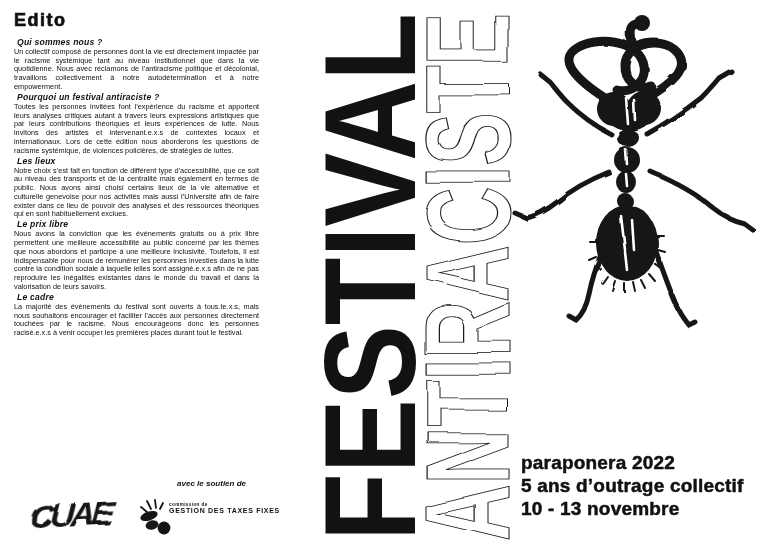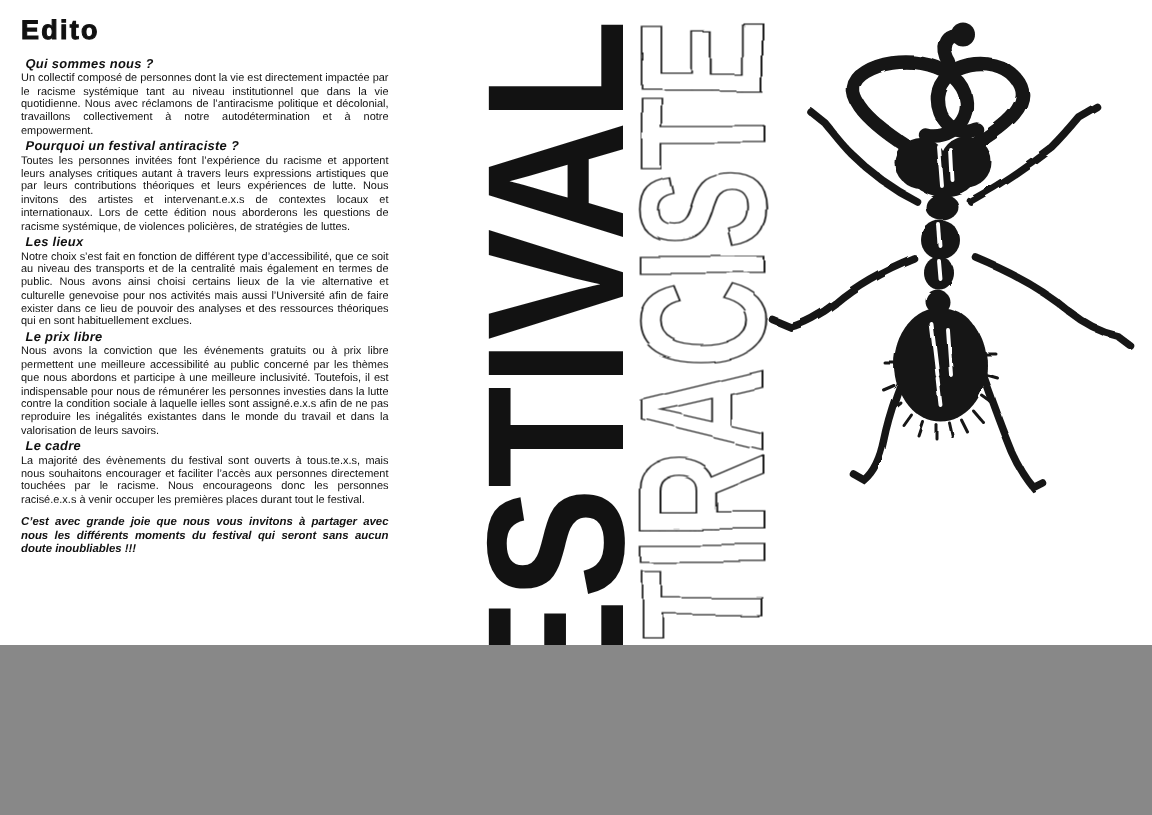--- a/index.html
+++ b/index.html
@@ -1,17 +1,17 @@
 <!DOCTYPE html>
 <html><head>
 <meta charset="utf-8">
 <style>
   html,body{margin:0;padding:0;background:#888;}
   .page{
-    position:relative; width:768px; height:430px; background:#ffffff;
+    position:relative; width:768px; height:543px; background:#ffffff;
     overflow:hidden; color:#111; font-family:"Liberation Sans", sans-serif;
     -webkit-font-smoothing:antialiased;
   }
   
   .col-left{position:absolute; left:14px; top:10px; width:245px;}
   .edito-title{
     margin:0 0 7px 0; font-size:18px; line-height:20px; font-weight:900;
     letter-spacing:1.5px; -webkit-text-stroke:0.7px #111;
   }
   .sec h2{
@@ -67,21 +67,20 @@
     </div>
     <div class="sec">
       <h2>Le prix libre</h2>
       <p>Nous avons la conviction que les événements gratuits ou à prix libre permettent une meilleure accessibilité au public concerné par les thèmes que nous abordons et participe à une meilleure inclusivité. Toutefois, il est indispensable pour nous de rémunérer les personnes investies dans la lutte contre la condition sociale à laquelle ielles sont assigné.e.x.s afin de ne pas reproduire les inégalités existantes dans le monde du travail et dans la valorisation de leurs savoirs.</p>
     </div>
     <div class="sec">
       <h2>Le cadre</h2>
       <p>La majorité des évènements du festival sont ouverts à tous.te.x.s, mais nous souhaitons encourager et faciliter l’accès aux personnes directement touchées par le racisme. Nous encourageons donc les personnes racisé.e.x.s à venir occuper les premières places durant tout le festival.</p>
     </div>
 
-    <p class="closing">C’est avec grande joie que nous vous invitons à partager avec nous les différents moments du festival qui seront sans aucun doute inoubliables !!!</p>
   </section>
 
   <div class="support-label">avec le soutien de</div>
 
   <svg class="abs" style="left:28px; top:493px;" width="108" height="42" viewBox="0 0 108 42">
     <defs>
       <filter id="graf" x="-20%" y="-20%" width="140%" height="140%">
         <feTurbulence type="fractalNoise" baseFrequency="0.05" numOctaves="2" seed="4" result="n"></feTurbulence>
         <feDisplacementMap in="SourceGraphic" in2="n" scale="4"></feDisplacementMap>
       </filter>
@@ -178,16 +177,17 @@
         <path d="M127 210 l2 30"></path>
         <path d="M120 242 l2 18"></path>
         <path d="M121 140 l1 14"></path>
         <path d="M121 164 l1 12"></path>
       </g>
     </g>
   </svg>
 
   <div class="event-block">
     <div>paraponera 2022</div>
+    <div>5 ans d’outrage collectif</div>
     <div>10 - 13 novembre</div>
   </div>
 
 </div>
 
 </body></html>

